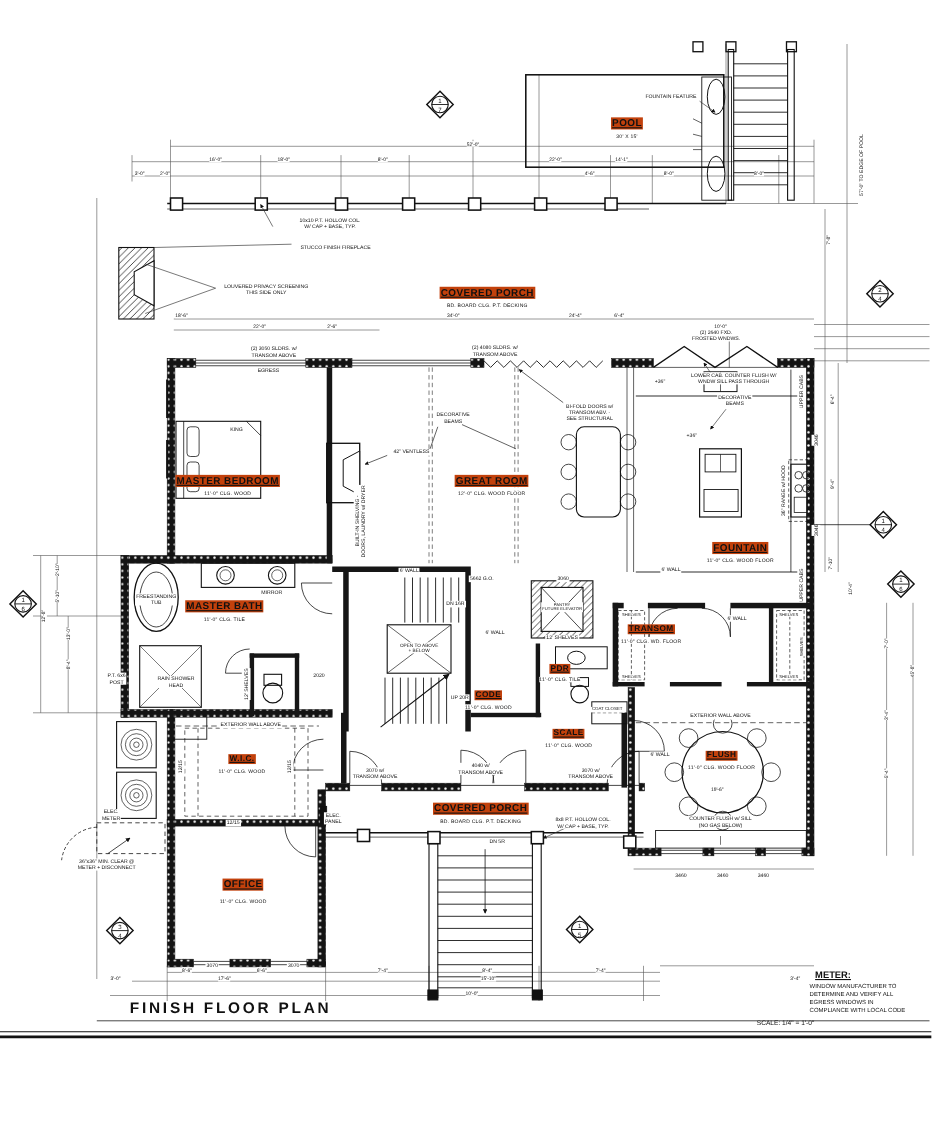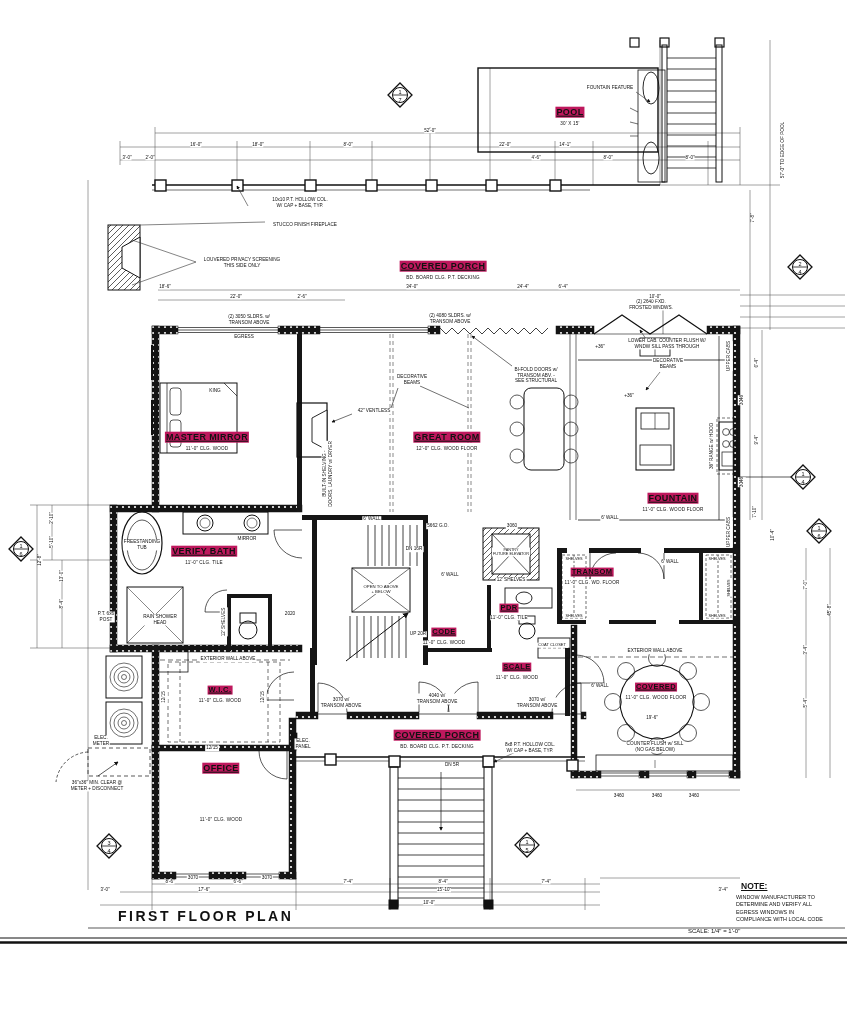--- a/index.html
+++ b/index.html
@@ -1,21 +1,21 @@
 <!DOCTYPE html>
 <html><head>
 <meta charset="utf-8">
 <style>
   html,body{margin:0;padding:0;background:#fff;}
   #sheet{position:relative;width:847px;height:1024px;background:#fff;overflow:hidden;
          font-family:"Liberation Sans",sans-serif;color:#111;}
   svg{position:absolute;left:0;top:0;}
   .lbl{position:absolute;transform:translate(-50%,-50%);white-space:pre-line;text-align:center;
        line-height:1.18;color:#111;pointer-events:none;}
-  .room{font-size:9px;font-weight:bold;letter-spacing:.4px;text-decoration:underline;background:#be185d;padding:0 1px;}
+  .room{font-size:9px;font-weight:bold;letter-spacing:.4px;text-decoration:underline;background:#c2410c;padding:0 1px;}
   .room.sm{font-size:7.5px;}
   .sub{font-size:4.6px;letter-spacing:.2px;background:#fff;}
   .ann{font-size:4.7px;background:#fff;padding:0 1px;}
   .dim{font-size:4.5px;background:#fff;}
   .vert{writing-mode:vertical-rl;transform:translate(-50%,-50%) rotate(180deg);}
   .title{font-size:14px;font-weight:bold;letter-spacing:2.5px;transform:none;text-align:left;}
   .scale{font-size:6px;transform:none;text-align:left;}
   .note-head{font-size:8.5px;font-weight:bold;text-decoration:underline;transform:none;text-align:left;}
   .note-body{font-size:5.4px;transform:none;text-align:left;line-height:1.35;}
   .mtxt{font-size:5.5px;text-anchor:middle;font-family:"Liberation Sans",sans-serif;fill:#111;}
@@ -482,41 +482,41 @@
 </g>
 <g transform="translate(527,845)">
   <polygon points="0,-12 12,0 0,12 -12,0" fill="#fff" stroke="#111" stroke-width="1.3"></polygon>
   <circle r="7.5" fill="#fff" stroke="#111" stroke-width="1"></circle>
         <line x1="-7.5" x2="7.5" y1="0" y2="0" stroke="#111" stroke-width="0.8"></line>
   <text y="-1.5" class="mtxt">1</text>
         <text y="6.5" class="mtxt">5</text>
 </g>
 </svg>
 
-<div class="lbl room" style="left:207px;top:437px">MASTER MIRROR</div>
+<div class="lbl room" style="left:207px;top:437px">MASTER BEDROOM</div>
 <div class="lbl sub" style="left:207px;top:449px">11'-0" CLG.      WOOD</div>
 <div class="lbl room" style="left:447px;top:437px">GREAT ROOM</div>
 <div class="lbl sub" style="left:447px;top:449px">12'-0" CLG.      WOOD FLOOR</div>
 <div class="lbl room" style="left:673px;top:498px">FOUNTAIN</div>
 <div class="lbl sub" style="left:673px;top:510px">11'-0" CLG.      WOOD FLOOR</div>
-<div class="lbl room" style="left:204px;top:551px">VERIFY BATH</div>
+<div class="lbl room" style="left:204px;top:551px">MASTER BATH</div>
 <div class="lbl sub" style="left:204px;top:563px">11'-0" CLG.      TILE</div>
 <div class="lbl room sm" style="left:220px;top:690px">W.I.C.</div>
 <div class="lbl sub" style="left:220px;top:701px">11'-0" CLG.   WOOD</div>
-<div class="lbl room" style="left:221px;top:768px">OFFICE</div>
+<div class="lbl room" style="left:221px;top:804px">OFFICE</div>
 <div class="lbl sub" style="left:221px;top:820px">11'-0" CLG.      WOOD</div>
 <div class="lbl room sm" style="left:444px;top:632px">CODE</div>
 <div class="lbl sub" style="left:444px;top:643px">11'-0" CLG.      WOOD</div>
 <div class="lbl room sm" style="left:517px;top:667px">SCALE</div>
 <div class="lbl sub" style="left:517px;top:678px">11'-0" CLG.      WOOD</div>
 <div class="lbl room sm" style="left:509px;top:608px">PDR</div>
 <div class="lbl sub" style="left:509px;top:618px">11'-0" CLG.   TILE</div>
 <div class="lbl room sm" style="left:592px;top:572px">TRANSOM</div>
 <div class="lbl sub" style="left:592px;top:583px">11'-0" CLG.   WD. FLOOR</div>
-<div class="lbl room sm" style="left:656px;top:687px">COVERED</div>
+<div class="lbl room sm" style="left:656px;top:687px">FLUSH</div>
 <div class="lbl sub" style="left:656px;top:698px">11'-0" CLG.   WOOD FLOOR</div>
 <div class="lbl dim" style="left:652px;top:718px">19'-6"</div>
 <div class="lbl room" style="left:443px;top:266px">COVERED PORCH</div>
 <div class="lbl sub" style="left:443px;top:278px">BD. BOARD CLG.      P.T. DECKING</div>
 <div class="lbl room" style="left:437px;top:735px">COVERED PORCH</div>
 <div class="lbl sub" style="left:437px;top:747px">BD. BOARD CLG.     P.T. DECKING</div>
 <div class="lbl room" style="left:570px;top:112px">POOL</div>
 <div class="lbl sub" style="left:570px;top:124px">30' X 15'</div>
 
 <div class="lbl ann" style="left:300px;top:203px">10x10 P.T. HOLLOW COL.
@@ -646,21 +646,21 @@
 <div class="lbl dim" style="left:238px;top:882px">6'-6"</div>
 <div class="lbl dim" style="left:105px;top:890px">3'-0"</div>
 <div class="lbl dim" style="left:204px;top:890px">17'-6"</div>
 <div class="lbl dim" style="left:348px;top:882px">7'-4"</div>
 <div class="lbl dim" style="left:443px;top:882px">8'-4"</div>
 <div class="lbl dim" style="left:546px;top:882px">7'-4"</div>
 <div class="lbl dim" style="left:444px;top:890px">15'-10"</div>
 <div class="lbl dim" style="left:429px;top:903px">10'-0"</div>
 <div class="lbl dim" style="left:723px;top:890px">3'-4"</div>
 
-<div class="lbl title" style="left:118px;top:908px">FIRST FLOOR PLAN</div>
+<div class="lbl title" style="left:118px;top:908px">FINISH FLOOR PLAN</div>
 <div class="lbl scale" style="left:688px;top:928px">SCALE: 1/4" = 1'-0"</div>
-<div class="lbl note-head" style="left:741px;top:881px">NOTE:</div>
+<div class="lbl note-head" style="left:741px;top:881px">METER:</div>
 <div class="lbl note-body" style="left:736px;top:894px">WINDOW MANUFACTURER TO
 DETERMINE AND VERIFY ALL
 EGRESS WINDOWS IN
 COMPLIANCE WITH LOCAL CODE</div>
 
 </div>
 
 </body></html>

